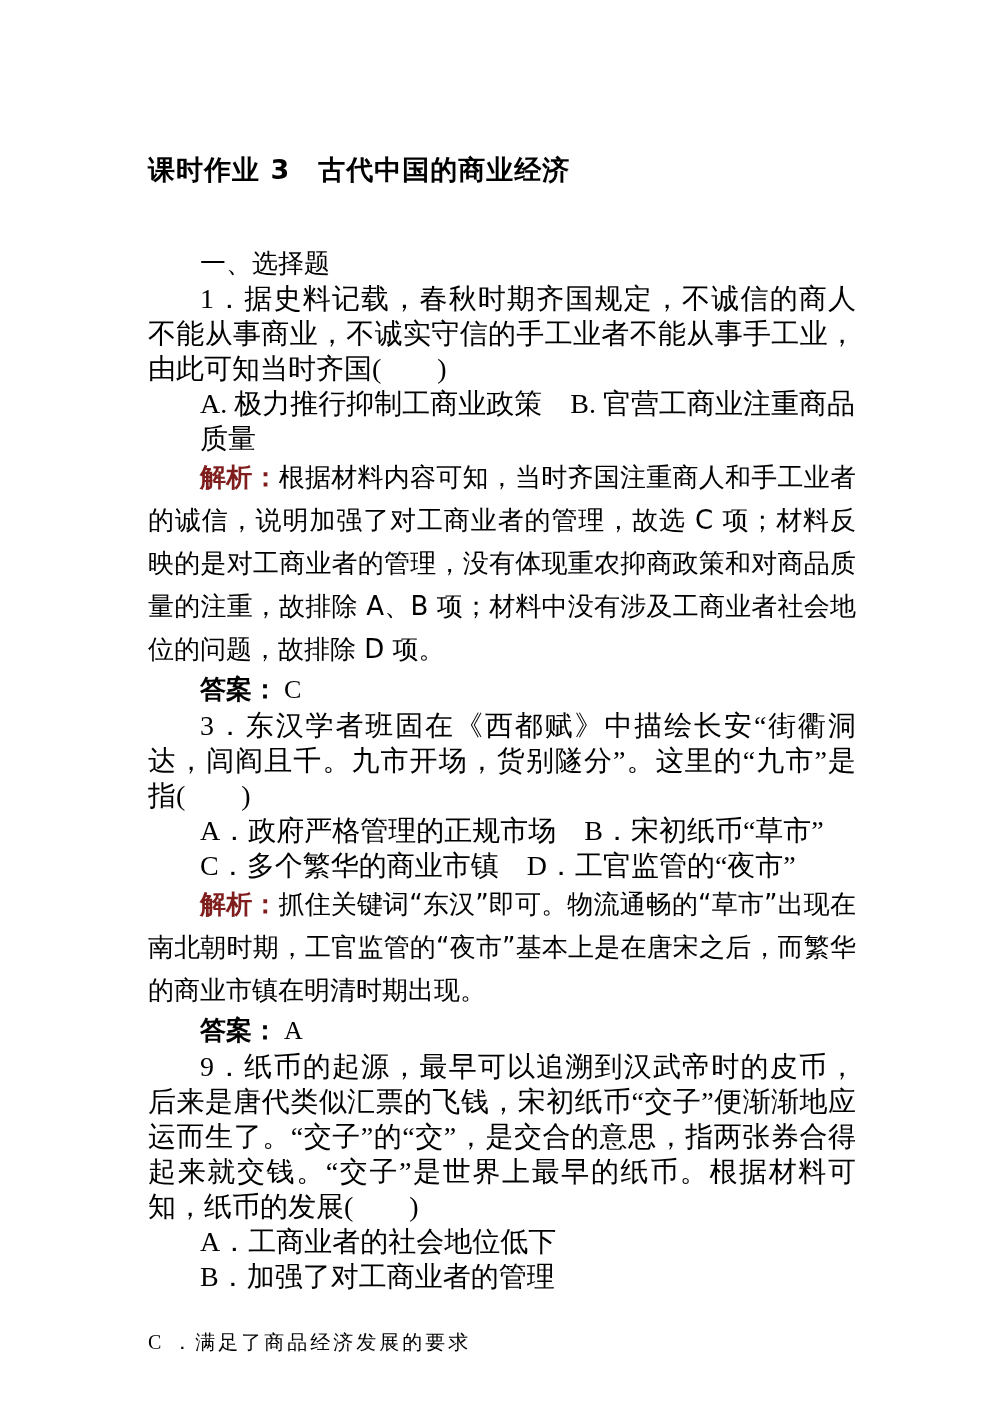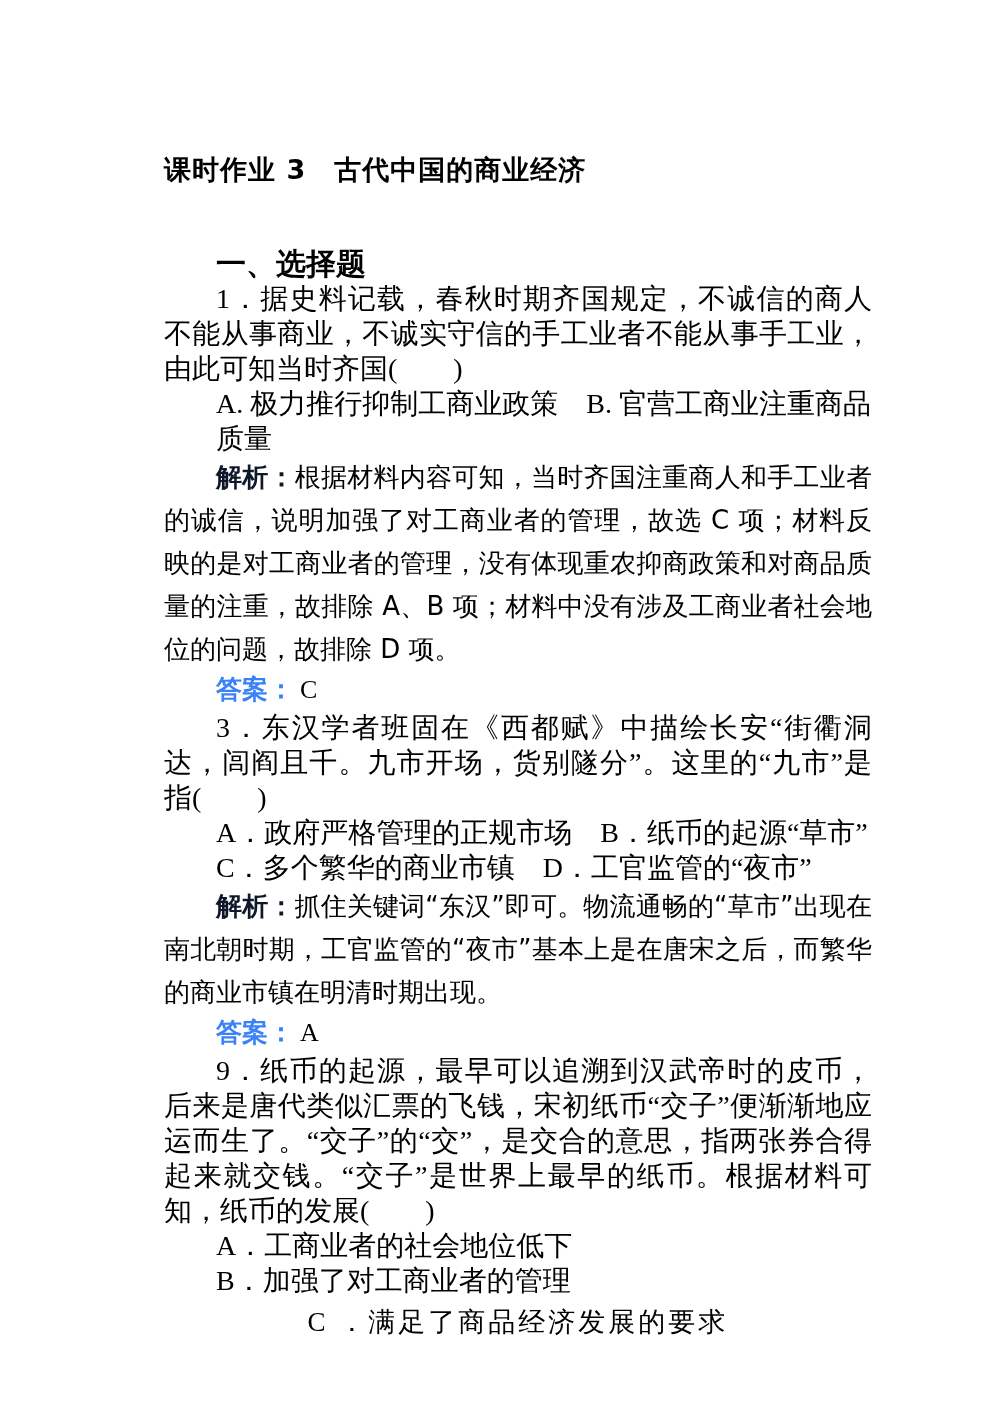--- a/index.html
+++ b/index.html
@@ -16,37 +16,37 @@
   .page {
     position: absolute;
     left: 0; top: 0;
     width: 1000px;
     height: 1414px;
     background: #ffffff;
     overflow: hidden;
   }
   .content {
     position: absolute;
-    left: 164px;
+    left: 148px;
     top: 152px;
     width: 708px;
   }
   .doc-title {
     font-family: "DejaVu Sans", "Liberation Sans", sans-serif;
     font-weight: bold;
     font-size: 27px;
     line-height: 36px;
     letter-spacing: 1px;
     margin-bottom: 58px;
     white-space: pre;
   }
   .section-head {
     font-family: "DejaVu Sans", "Liberation Sans", sans-serif;
-    font-weight: bold;
-    font-size: 30px;
+    font-weight: normal;
+    font-size: 26px;
     line-height: 35px;
     padding-left: 52px;
   }
   .q-stem {
     font-family: "Liberation Serif", "DejaVu Serif", serif;
     font-size: 28px;
     line-height: 35px;
     text-indent: 52px;
     text-align: justify;
   }
@@ -58,45 +58,44 @@
     white-space: pre-wrap;
   }
   .analysis {
     font-family: "DejaVu Sans", "Liberation Sans", sans-serif;
     font-size: 26px;
     line-height: 43px;
     text-indent: 52px;
     text-align: justify;
   }
   .analysis-label {
-    color: #0f172a;
+    color: #7f1d1d;
     font-weight: bold;
   }
   .answer-line {
     font-size: 26px;
     line-height: 37px;
     padding-left: 52px;
   }
   .answer-label {
-    color: #3b82f6;
-    font-family: Liberation Mono, monospace;
+    color: #000000;
+    font-family: Liberation Sans, sans-serif;
     font-weight: bold;
   }
   .answer-value {
     color: #000000;
     font-family: "Liberation Serif", "DejaVu Serif", serif;
     padding-left: 6px;
   }
   .final-opt {
     font-family: "Liberation Serif", "DejaVu Serif", serif;
-    font-size: 27px;
+    font-size: 20px;
     line-height: 36px;
     letter-spacing: 3px;
-    margin-top: 6px;
-    text-align: center;
+    margin-top: 30px;
   }
 </style>
 </head>
 <body>
 
 <div class="page">
   <div class="content">
 
     <div class="doc-title">课时作业 3　古代中国的商业经济</div>
 
@@ -104,21 +103,21 @@
 
     <div>
       <div class="q-stem">1．据史料记载，春秋时期齐国规定，不诚信的商人不能从事商业，不诚实守信的手工业者不能从事手工业，由此可知当时齐国(　　)</div>
       <div class="opt-line">A. 极力推行抑制工商业政策　B. 官营工商业注重商品质量</div>
       <div class="analysis"><span class="analysis-label">解析：</span><span>根据材料内容可知，当时齐国注重商人和手工业者的诚信，说明加强了对工商业者的管理，故选 C 项；材料反映的是对工商业者的管理，没有体现重农抑商政策和对商品质量的注重，故排除 A、B 项；材料中没有涉及工商业者社会地位的问题，故排除 D 项。</span></div>
       <div class="answer-line"><span class="answer-label">答案：</span><span class="answer-value">C</span></div>
     </div>
 
     <div>
       <div class="q-stem">3．东汉学者班固在《西都赋》中描绘长安“街衢洞达，闾阎且千。九市开场，货别隧分”。这里的“九市”是指(　　)</div>
-      <div class="opt-line">A．政府严格管理的正规市场　B．纸币的起源“草市”</div>
+      <div class="opt-line">A．政府严格管理的正规市场　B．宋初纸币“草市”</div>
       <div class="opt-line">C．多个繁华的商业市镇　D．工官监管的“夜市”</div>
       <div class="analysis"><span class="analysis-label">解析：</span><span>抓住关键词“东汉”即可。物流通畅的“草市”出现在南北朝时期，工官监管的“夜市”基本上是在唐宋之后，而繁华的商业市镇在明清时期出现。</span></div>
       <div class="answer-line"><span class="answer-label">答案：</span><span class="answer-value">A</span></div>
     </div>
 
     <div>
       <div class="q-stem">9．纸币的起源，最早可以追溯到汉武帝时的皮币，后来是唐代类似汇票的飞钱，宋初纸币“交子”便渐渐地应运而生了。“交子”的“交”，是交合的意思，指两张券合得起来就交钱。“交子”是世界上最早的纸币。根据材料可知，纸币的发展(　　)</div>
       <div class="opt-line">A．工商业者的社会地位低下</div>
       <div class="opt-line">B．加强了对工商业者的管理</div>
       <div class="final-opt">C ．满足了商品经济发展的要求</div>

